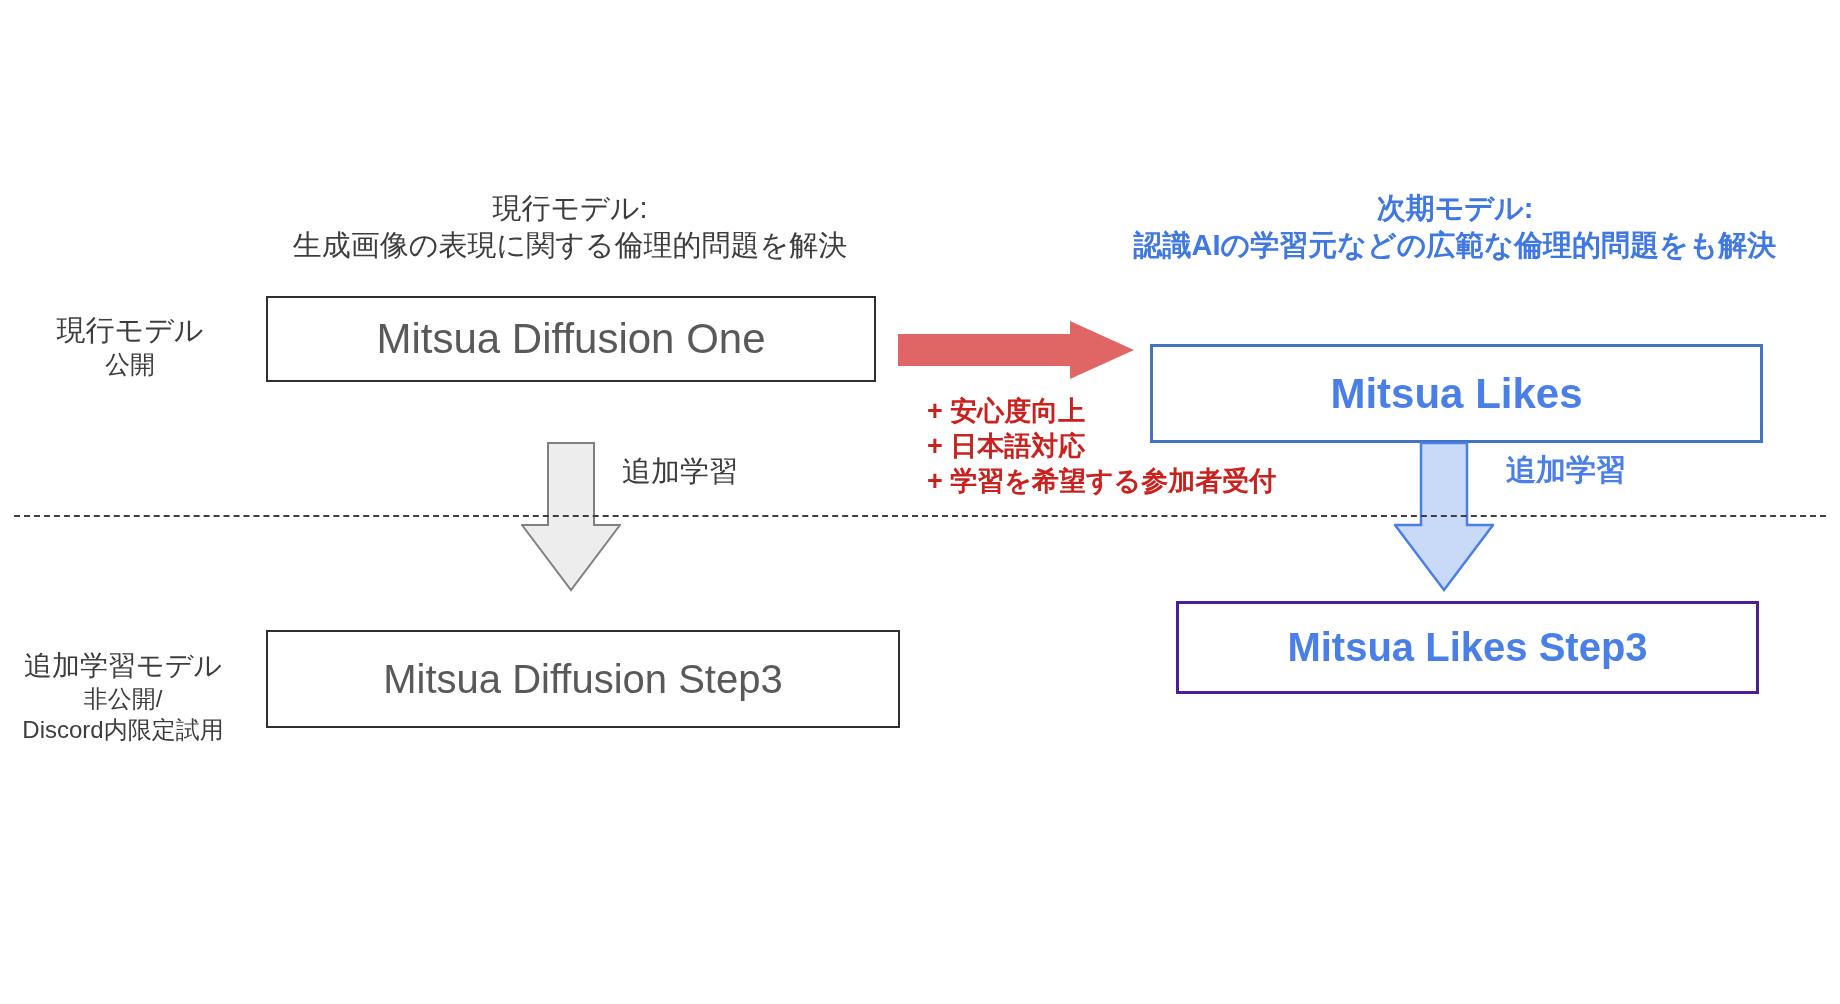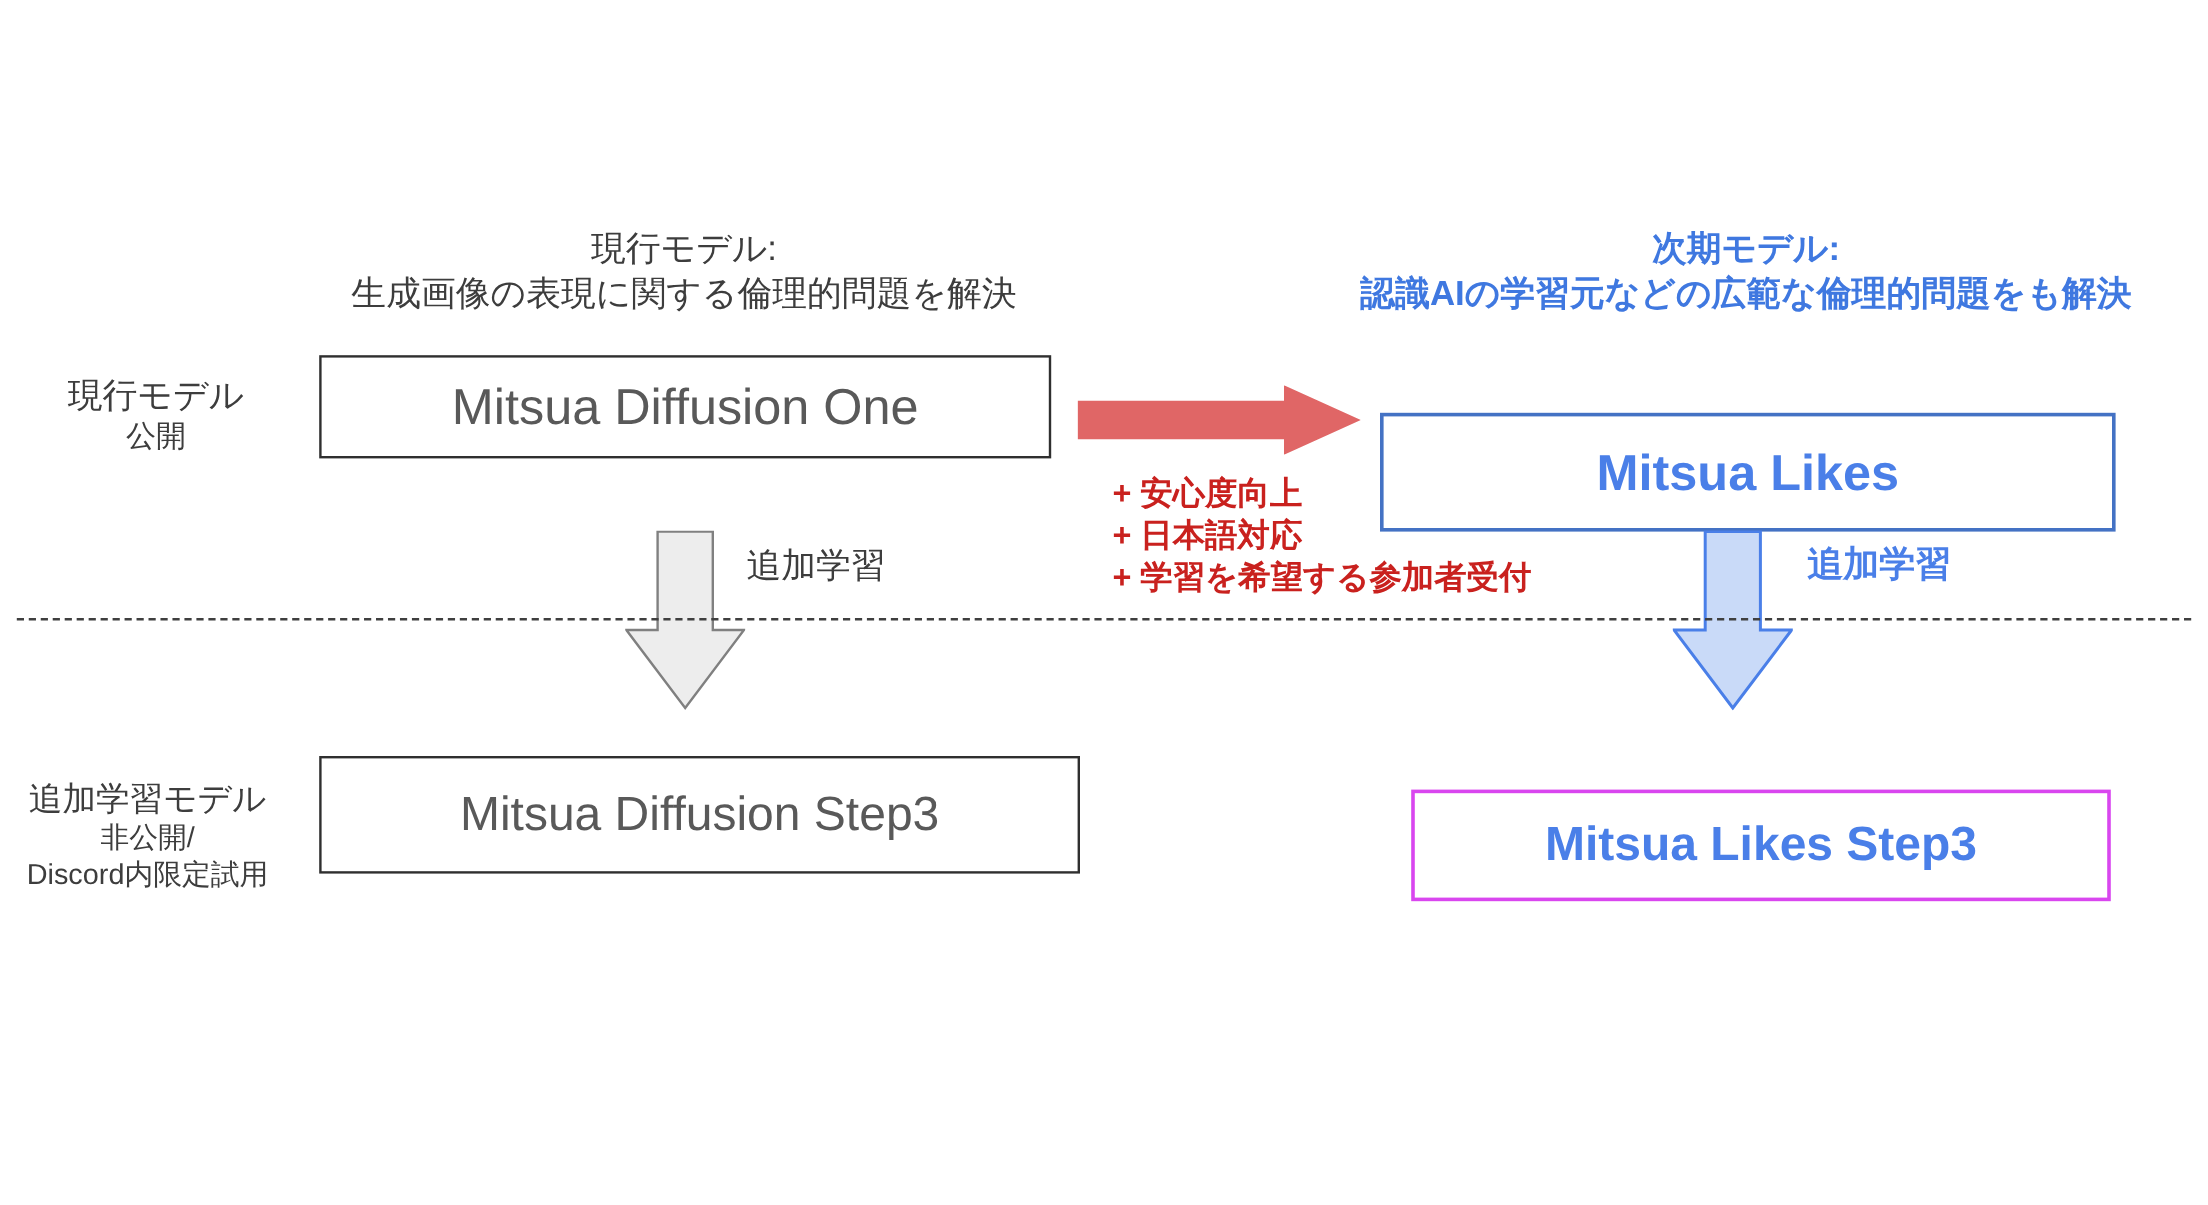--- a/index.html
+++ b/index.html
@@ -21,21 +21,21 @@
   #label-ft .l1{font-size:28px;line-height:35px;}
   #label-ft .l2{font-size:24px;line-height:31px;}
   #label-ft .l3{font-size:24px;line-height:31px;}
   
   .mbox{position:absolute;background:#fff;display:flex;align-items:center;justify-content:center;box-sizing:border-box;}
   .mbox.dark{border:2px solid #2f2f2f;color:#595959;}
   .mbox.blue{color:#4a7fe8;font-weight:bold;}
   #box-d1{left:266px;top:296px;width:610px;height:86px;font-size:42px;}
   #box-likes{left:1150px;top:296px;width:613px;height:99px;border:3px solid #4472c4;font-size:42px;margin-top:48px;}
   #box-d3{left:266px;top:630px;width:634px;height:98px;font-size:40px;}
-  #box-l3{left:1176px;top:658px;width:583px;height:93px;border:3px solid #d946ef;font-size:40px;}
+  #box-l3{left:1176px;top:601px;width:583px;height:93px;border:3px solid #4c1d95;font-size:40px;}
   
   .arr{position:absolute;}
   #arrow-right{left:898px;top:321px;width:236px;height:58px;}
   #arrow-down-gray{left:521px;top:442px;width:100px;height:150px;}
   #arrow-down-blue{left:1394px;top:442px;width:100px;height:150px;}
   
   #ft-label-left{position:absolute;left:622px;top:452px;font-size:29px;color:#3d3d3d;}
   #ft-label-right{position:absolute;left:1506px;top:450px;font-size:30px;color:#4a7fe8;font-weight:bold;}
   
   #notes{position:absolute;left:903px;top:394px;color:#c9211e;font-size:27px;font-weight:bold;line-height:35px;white-space:nowrap;margin-left:24px;}

